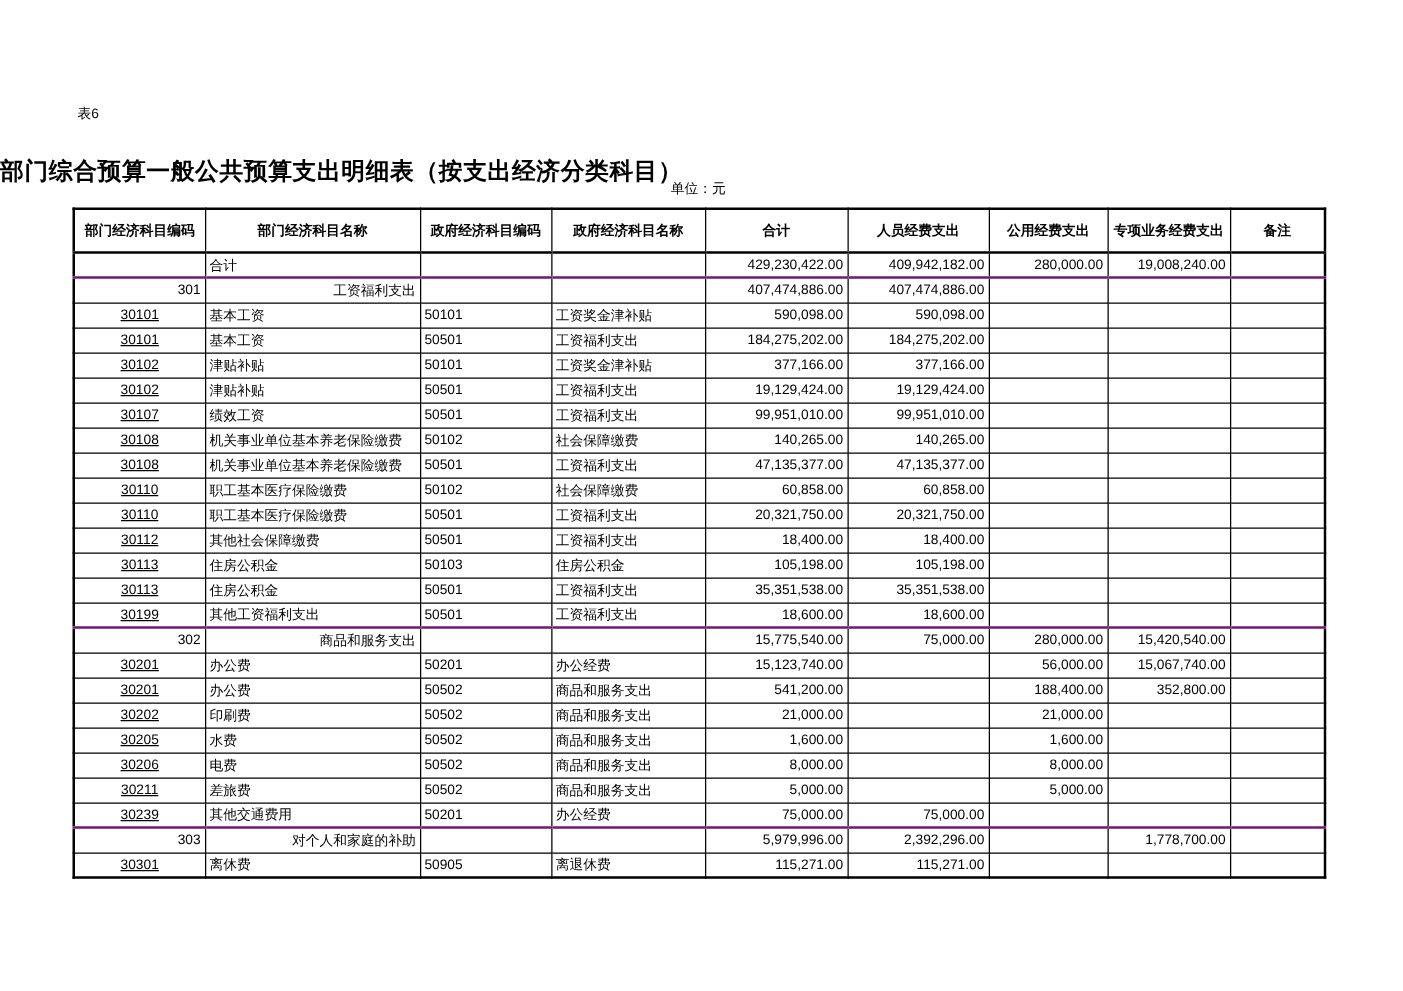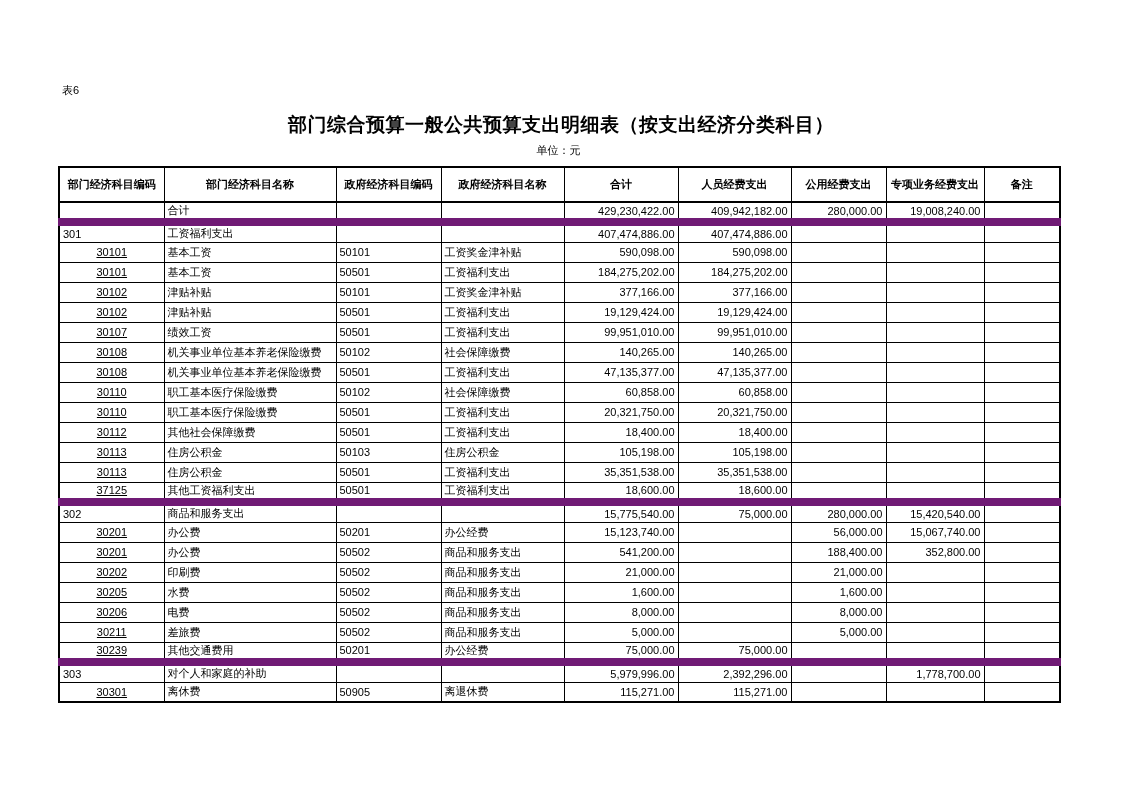--- a/index.html
+++ b/index.html
@@ -9,22 +9,22 @@
     background: #ffffff;
     color: #000000;
     font-family: "Liberation Sans", "DejaVu Sans", sans-serif;
   }
   .sheet { position: absolute; left: 0; top: 0; width: 979px; height: 793px; background: #ffffff; }
   .sheet-label {
     position: absolute; left: 62px; top: 83px;
     font-size: 11px;
   }
   .page-title {
-    position: absolute; left: 0; top: 112px; width: 1122px;
-    text-align: center;
+    position: absolute; left: 0; top: 124px; width: 1122px;
+    text-align: left;
     font-size: 19px; font-weight: bold;
     letter-spacing: 0.5px;
   }
   .unit-label {
     position: absolute; left: 58px; top: 143px; width: 1001px;
     text-align: center;
     font-size: 11px;
   }
   table.budget {
     position: absolute; left: 58px; top: 166px;
@@ -41,21 +41,21 @@
     white-space: nowrap;
   }
   table.budget thead th {
     height: 35px;
     font-weight: bold;
     text-align: center;
     border-bottom: 2px solid #000;
     margin-left: 44px;
   }
   table.budget tbody td { height: 20px; }
-  tr.row-category td { border-top: 8px solid #701a75; }
+  tr.row-category td { border-top: 2px solid #701a75; text-align: right; }
   .num { text-align: right; }
   .txt-left { text-align: left; }
   .txt-center { text-align: center; text-decoration: underline; }
 </style>
 </head>
 <body>
 
 <div class="sheet">
 
   <div class="sheet-label">表6</div>
@@ -238,21 +238,21 @@
           <td class="txt-left">住房公积金</td>
           <td class="txt-left">50501</td>
           <td class="txt-left">工资福利支出</td>
           <td class="num">35,351,538.00</td>
           <td class="num">35,351,538.00</td>
           <td class="num"></td>
           <td class="num"></td>
           <td class="txt-left"></td>
         </tr>
         <tr class="row-detail">
-          <td class="txt-center">37125</td>
+          <td class="txt-center">30199</td>
           <td class="txt-left">其他工资福利支出</td>
           <td class="txt-left">50501</td>
           <td class="txt-left">工资福利支出</td>
           <td class="num">18,600.00</td>
           <td class="num">18,600.00</td>
           <td class="num"></td>
           <td class="num"></td>
           <td class="txt-left"></td>
         </tr>
         <tr class="row-category">

